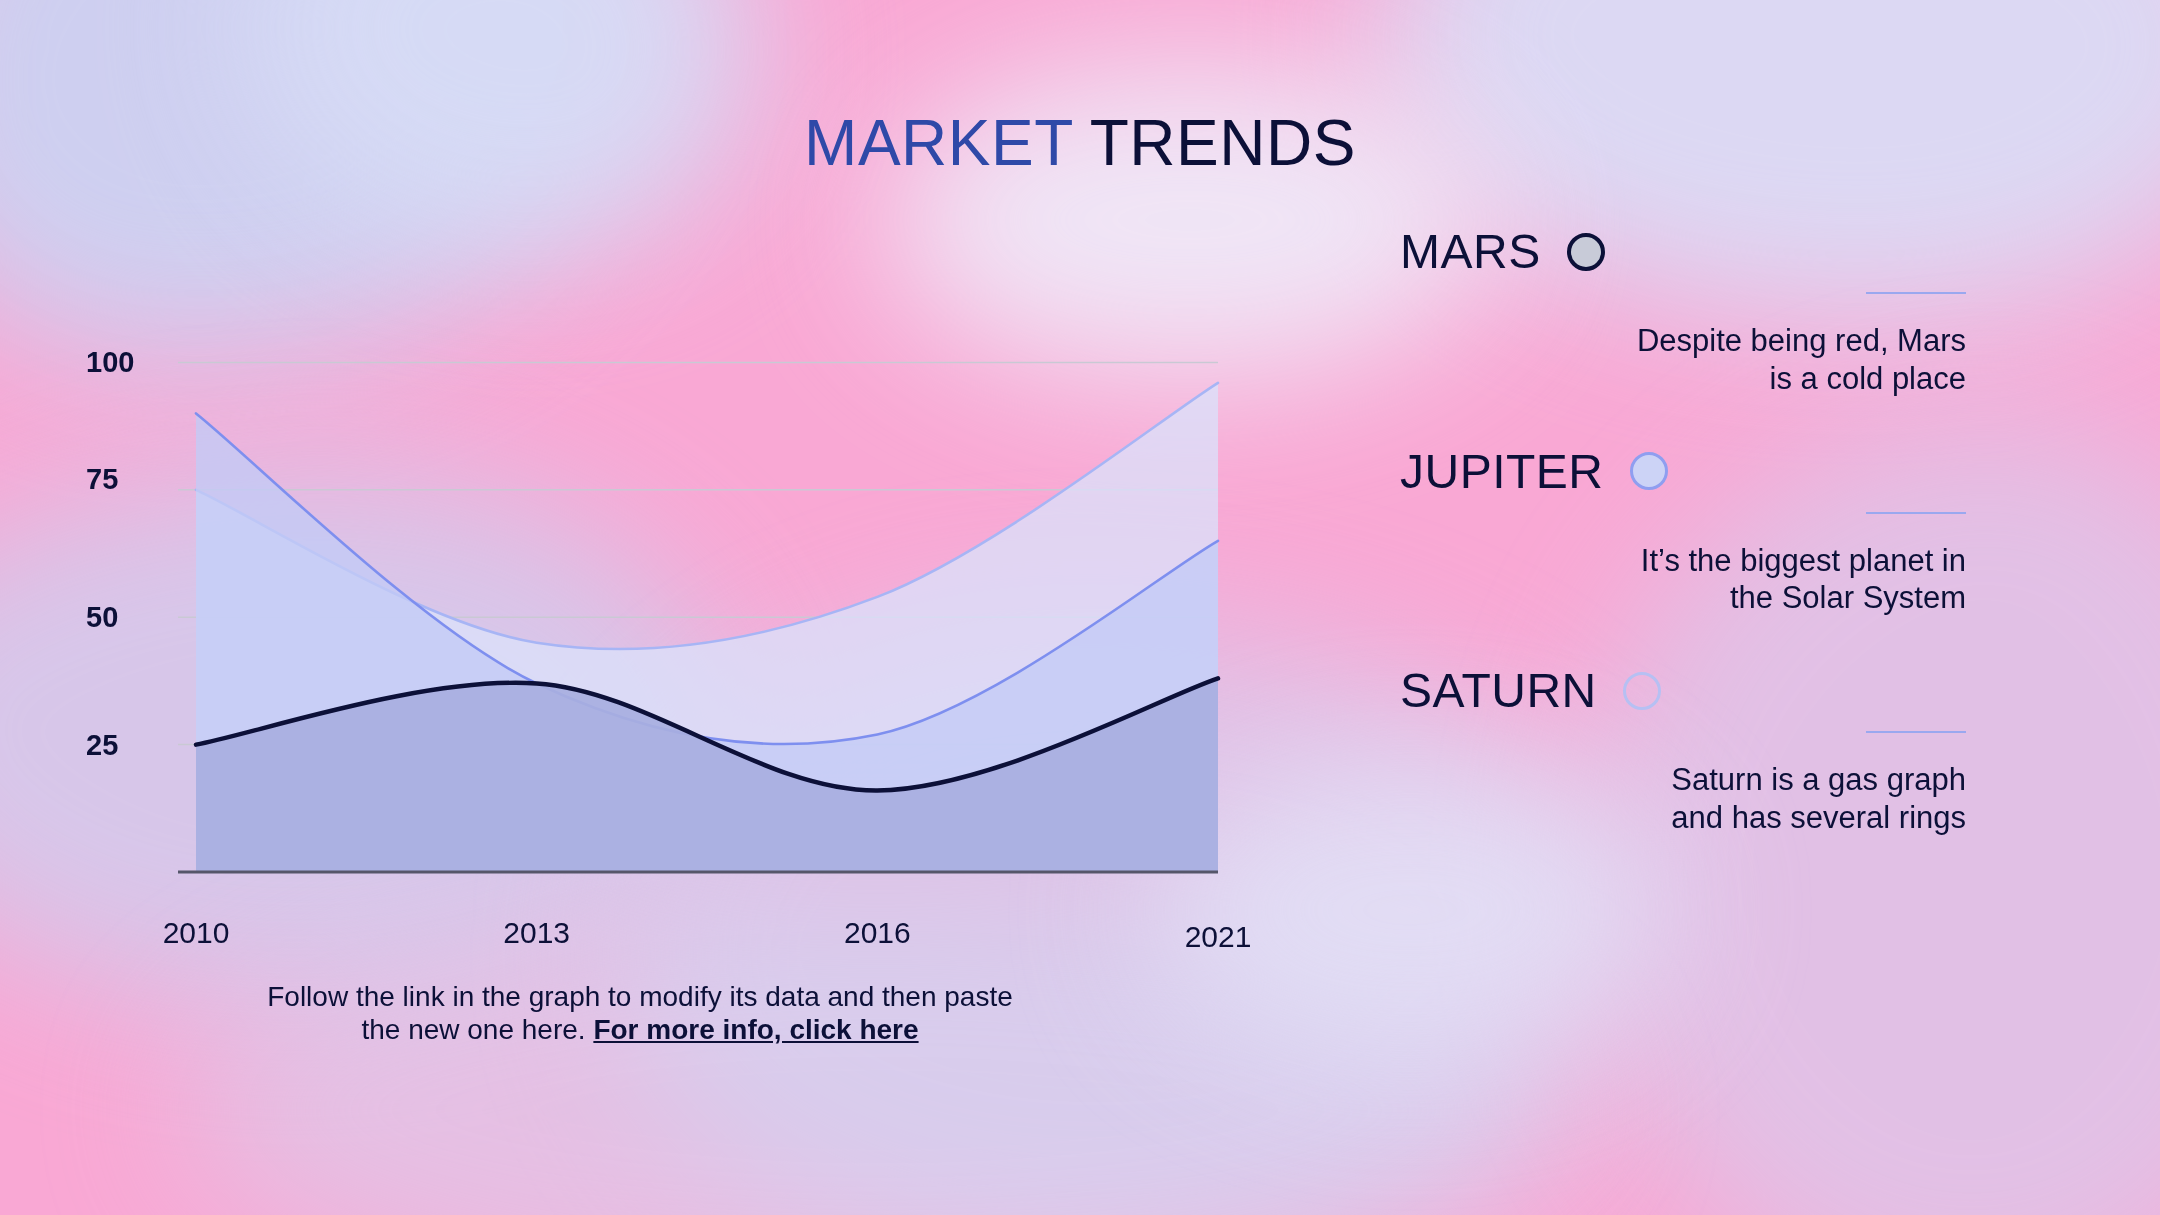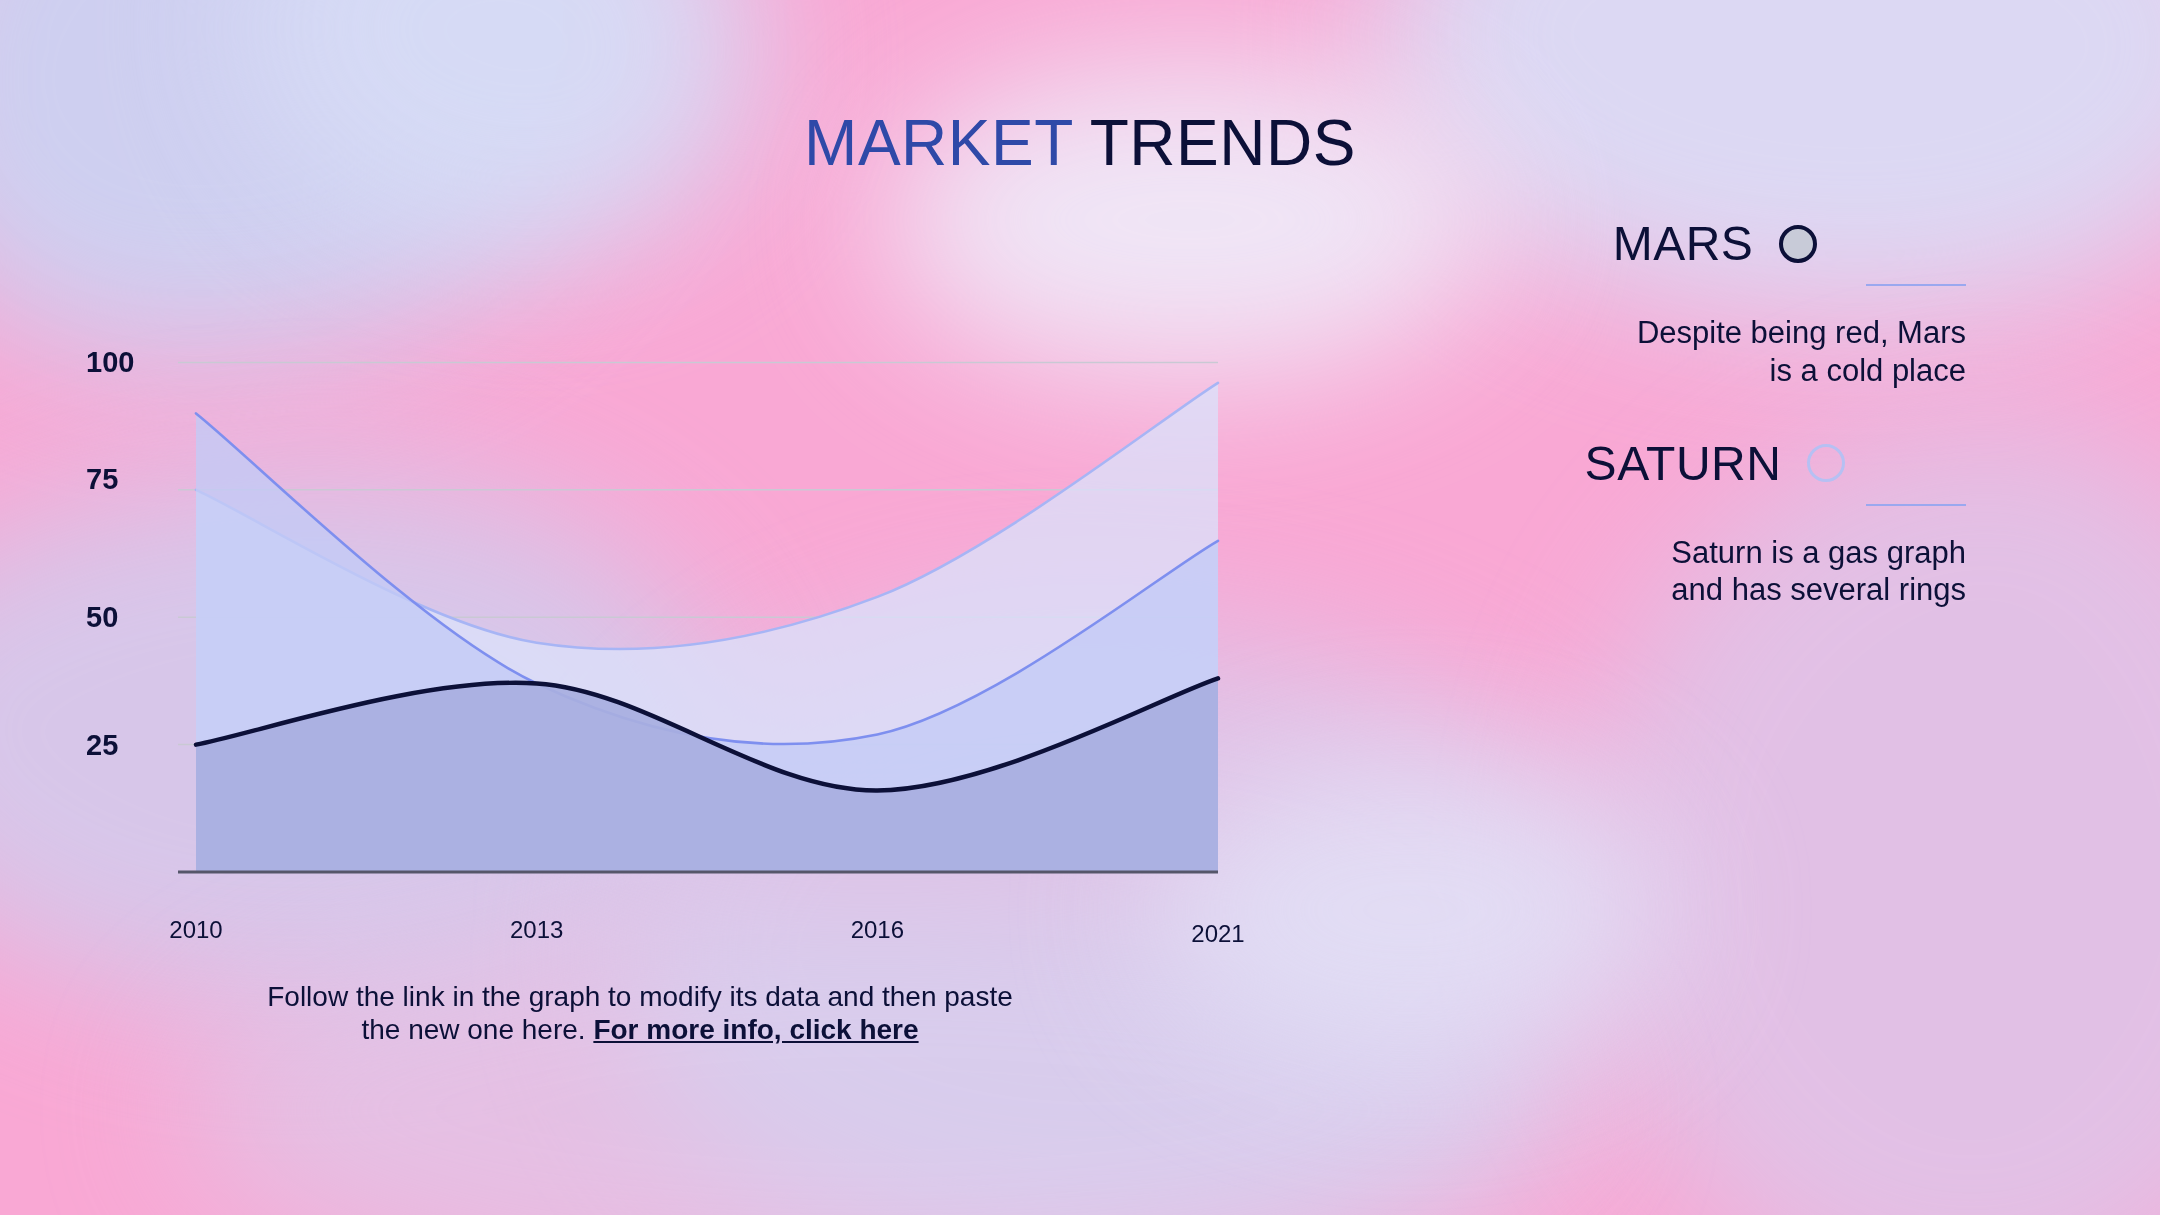--- a/index.html
+++ b/index.html
@@ -76,21 +76,21 @@
     position: absolute;
     left: 76px;
     top: 600px;
     width: 1022px;
     height: 50px;
   }
   .xtick {
     position: absolute;
     transform: translateX(-50%);
     color: #0c1038;
-    font-size: 24px;
+    font-size: 30px;
     white-space: nowrap;
   }
 
   #caption {
     position: absolute;
     left: 120px;
     top: 980px;
     width: 1040px;
     text-align: center;
     color: #0c1038;
@@ -107,22 +107,23 @@
   #legend {
     position: absolute;
     left: 1400px;
     top: 216px;
     width: 630px;
   }
   .legend-item { position: relative; margin-bottom: 46px; }
   .legend-head {
     display: flex;
     align-items: center;
-    justify-content: center;
+    justify-content: flex-start;
     gap: 26px;
+    margin-top: 8px;
   }
   .legend-title {
     color: #0c1038;
     font-size: 48px;
     letter-spacing: .5px;
     white-space: nowrap;
   }
   .legend-dot {
     width: 38px;
     height: 38px;
@@ -206,20 +207,29 @@
         <div class="legend-head">
           <div class="legend-title">MARS</div>
           <div class="legend-dot" style="background: rgb(200, 203, 216); border: 4px solid rgb(12, 16, 56);"></div>
         </div>
         <div class="legend-rule" style="background: rgb(154, 168, 239);"></div>
         <div class="legend-desc">Despite being red, Mars
 is a cold place</div>
       </div>
       <div class="legend-item">
         <div class="legend-head">
+          <div class="legend-title">JUPITER</div>
+          <div class="legend-dot" style="background: rgb(204, 211, 246); border: 3px solid rgb(143, 158, 240);"></div>
+        </div>
+        <div class="legend-rule" style="background: rgb(154, 168, 239);"></div>
+        <div class="legend-desc">It’s the biggest planet in
+the Solar System</div>
+      </div>
+      <div class="legend-item">
+        <div class="legend-head">
           <div class="legend-title">SATURN</div>
           <div class="legend-dot" style="background: transparent; border: 3px solid rgb(182, 192, 243);"></div>
         </div>
         <div class="legend-rule" style="background: rgb(154, 168, 239);"></div>
         <div class="legend-desc">Saturn is a gas graph
 and has several rings</div>
       </div>
     </div>
 
 </div>

